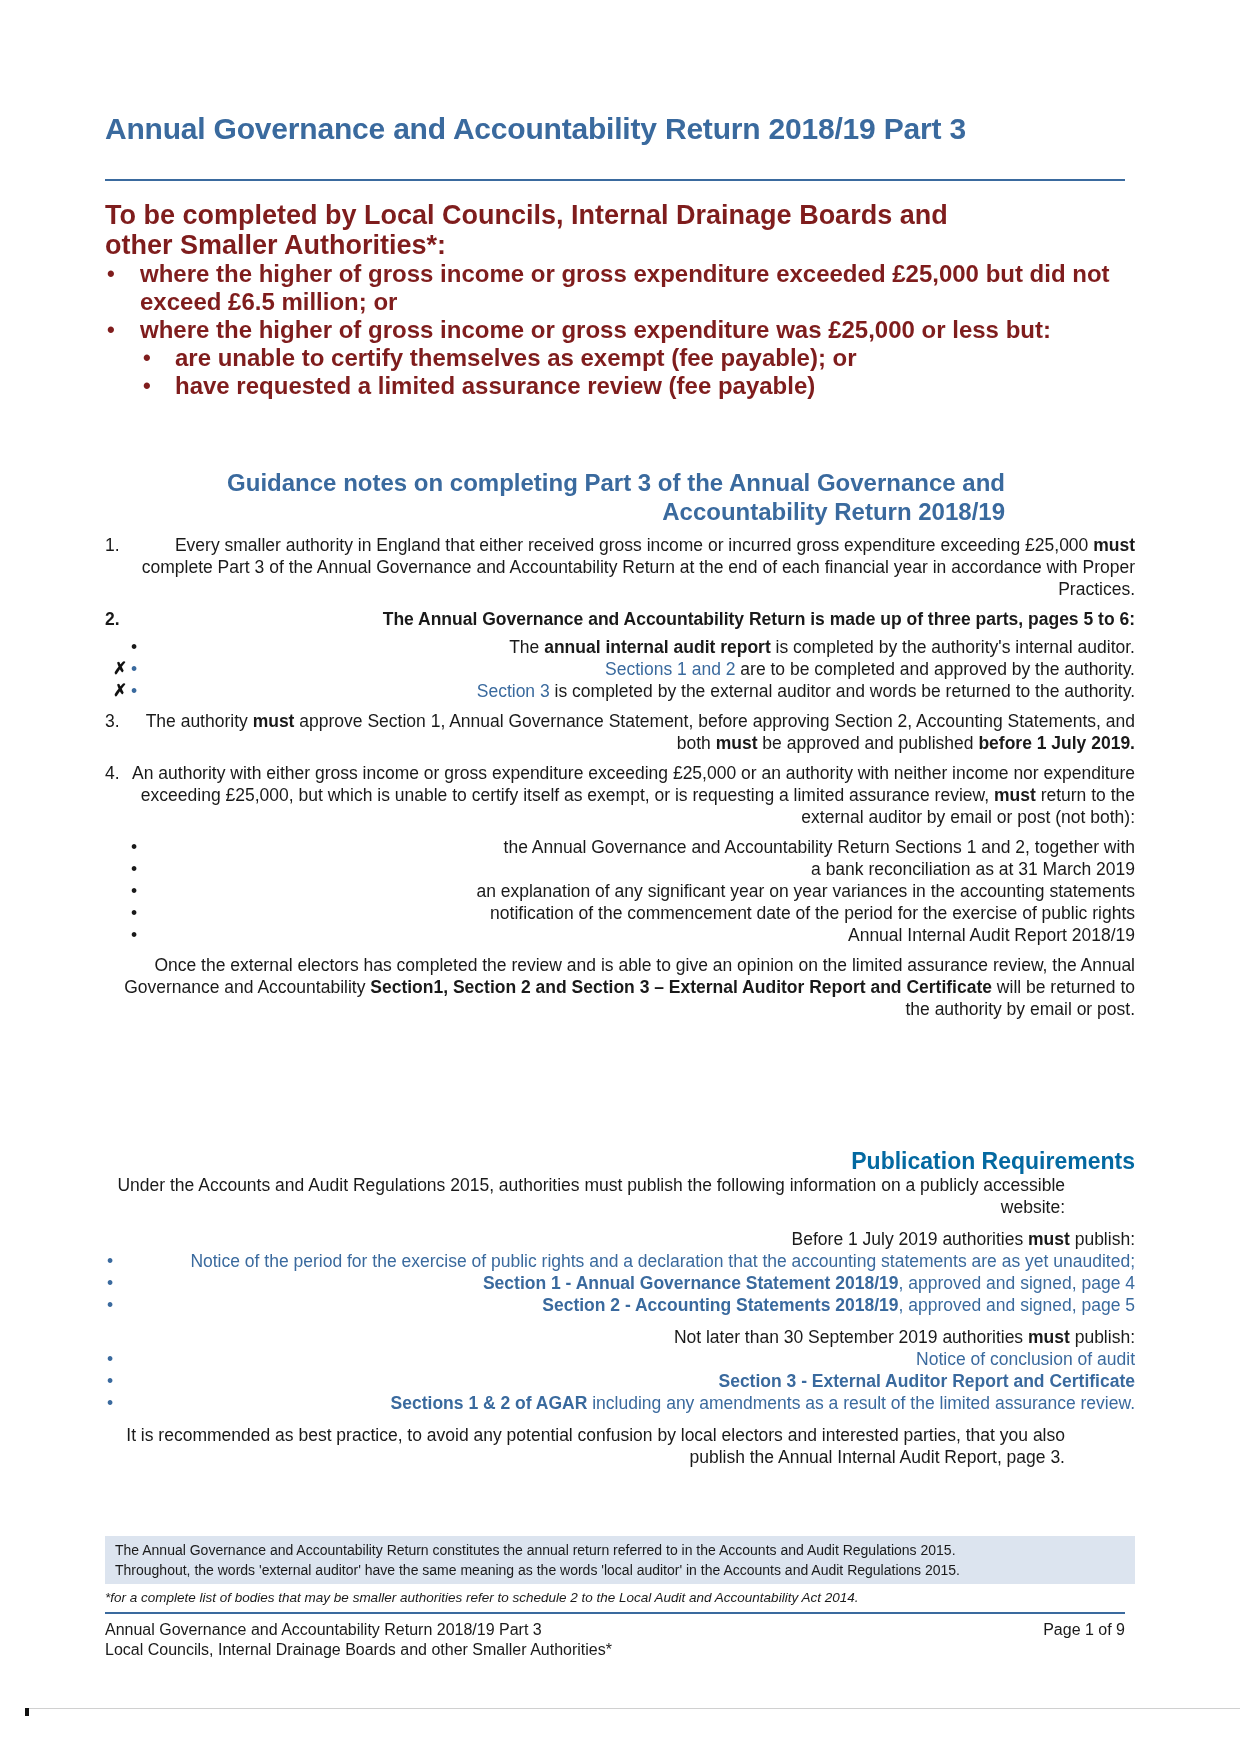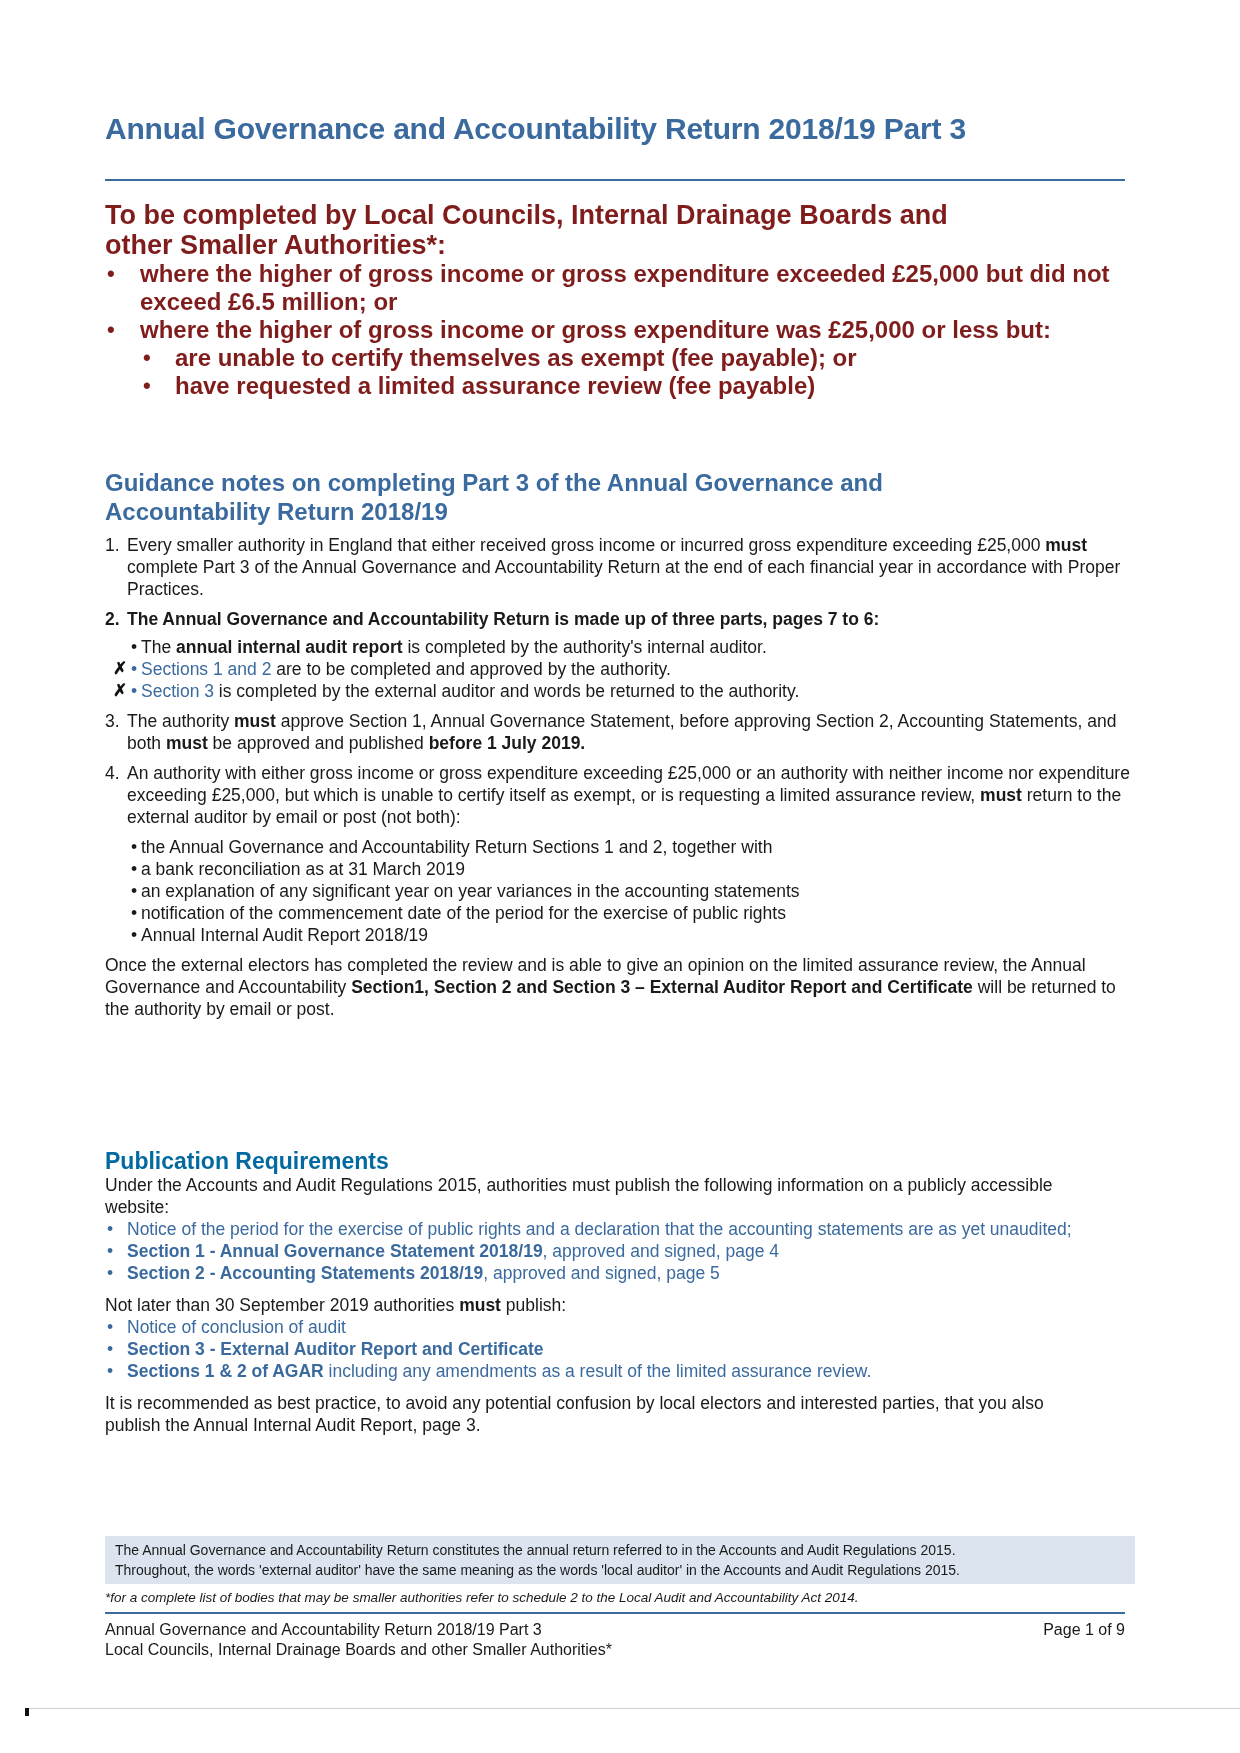--- a/index.html
+++ b/index.html
@@ -24,21 +24,21 @@
     }
     .intro h2 { margin: 0; font-size: 27px; line-height: 30px; }
     .intro ul { list-style: none; margin: 0; padding: 0; }
     .intro li { position: relative; padding-left: 35px; font-size: 24px; line-height: 28px; }
     .intro li .dot { position: absolute; left: 2px; top: 0; font-size: 22px; }
     .intro ul.sub li { padding-left: 70px; }
     .intro ul.sub li .dot { left: 38px; }
 
     .guidance { position: absolute; top: 468px; left: 0; width: 1030px; }
     .guidance h3 { margin: 0; color: #3a6a9e; font-size: 24px; line-height: 29px; font-weight: bold; }
-    .body-text { font-size: 17.5px; line-height: 22px; }
+    .body-text { font-size: 17.5px; line-height: 22px; text-align: right; }
     .num-item { position: relative; padding-left: 22px; margin-top: 8px; }
     .num-item .num { position: absolute; left: 0; top: 0; }
     .bullets { list-style: none; margin: 6px 0 0 0; padding: 0; }
     .bullets li { position: relative; padding-left: 14px; font-size: 17.5px; line-height: 22px; }
     .bullets li .bd { position: absolute; left: 4px; top: 0; }
     .mark-icon {
       position: absolute; left: -14px; top: 2px; width: 14px; height: 18px;
       font-size: 17px; line-height: 18px; color: #111; font-weight: bold;
     }
     .para { margin-top: 10px; }
@@ -96,21 +96,21 @@
   <div class="guidance body-text">
     <h3 style="width:900px;">Guidance notes on completing Part 3 of the Annual Governance and Accountability Return 2018/19</h3>
 
     <div class="num-item">
       <span class="num">1.</span>
       <span>Every smaller authority in England that either received gross income or incurred gross expenditure exceeding £25,000 </span><b>must</b><span> complete Part 3 of the Annual Governance and Accountability Return at the end of each financial year in accordance with Proper Practices.</span>
     </div>
 
     <div class="num-item">
       <span class="num" style="font-weight:bold;">2.</span>
-      <b>The Annual Governance and Accountability Return is made up of three parts, pages 7 to 6:</b>
+      <b>The Annual Governance and Accountability Return is made up of three parts, pages 5 to 6:</b>
       <ul class="bullets">
         <li><span class="bd">•</span><span>The </span><b>annual internal audit report</b><span> is completed by the authority's internal auditor.</span></li>
         <li><span class="mark-icon">✗</span><span class="bd blue">•</span><span class="blue">Sections 1 and 2</span><span> are to be completed and approved by the authority.</span></li>
         <li><span class="mark-icon">✗</span><span class="bd blue">•</span><span class="blue">Section 3</span><span> is completed by the external auditor and words be returned to the authority.</span></li>
       </ul>
     </div>
 
     <div class="num-item">
       <span class="num">3.</span>
       <span>The authority </span><b>must</b><span> approve Section 1, Annual Governance Statement, before approving Section 2, Accounting Statements, and both </span><b>must</b><span> be approved and published </span><b>before 1 July 2019.</b>
@@ -130,20 +130,23 @@
 
     <p class="para" style="margin-top:8px;">
       <span>Once the external electors has completed the review and is able to give an opinion on the limited assurance review, the Annual Governance and Accountability </span><b>Section1, Section 2 and Section 3 – External Auditor Report and Certificate</b><span> will be returned to the authority by email or post.</span>
     </p>
   </div>
 
   <div class="pub body-text">
     <h3>Publication Requirements</h3>
     <div style="width:960px;">Under the Accounts and Audit Regulations 2015, authorities must publish the following information on a publicly accessible website:</div>
 
+    <div style="margin-top:10px;">
+      <span>Before 1 July 2019 authorities </span><b>must</b><span> publish:</span>
+    </div>
     <ul class="pub-list">
       <li><span class="bd">•</span><b></b><span>Notice of the period for the exercise of public rights and a declaration that the accounting statements are as yet unaudited;</span></li>
       <li><span class="bd">•</span><b>Section 1 - Annual Governance Statement 2018/19</b><span>, approved and signed, page 4</span></li>
       <li><span class="bd">•</span><b>Section 2 - Accounting Statements 2018/19</b><span>, approved and signed, page 5</span></li>
     </ul>
 
     <div style="margin-top:10px;">
       <span>Not later than 30 September 2019 authorities </span><b>must</b><span> publish:</span>
     </div>
     <ul class="pub-list">

